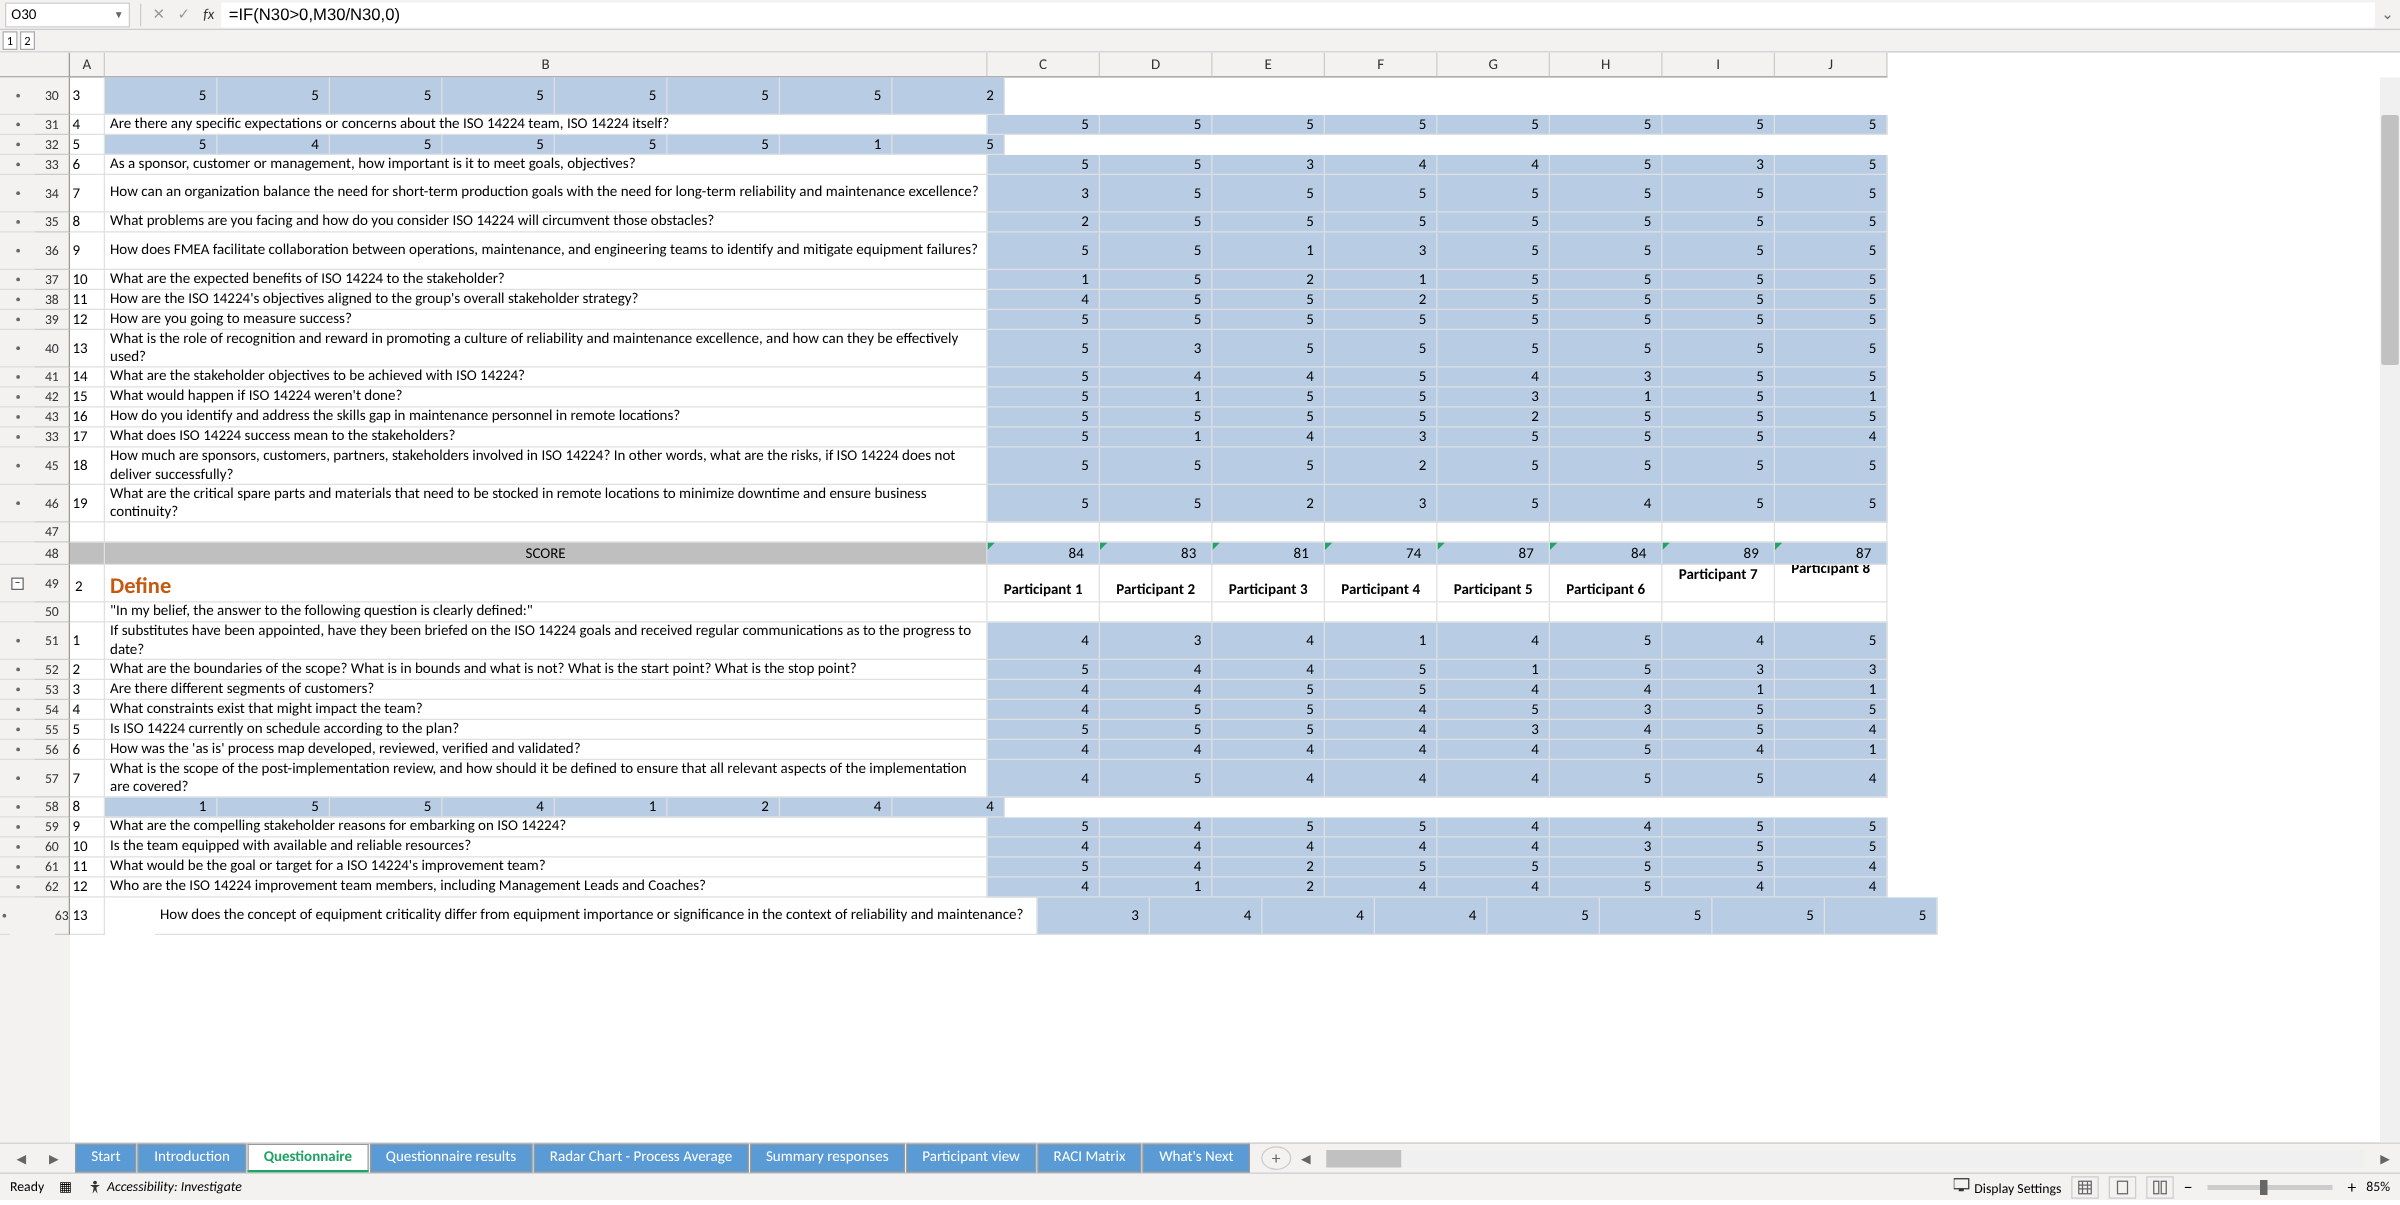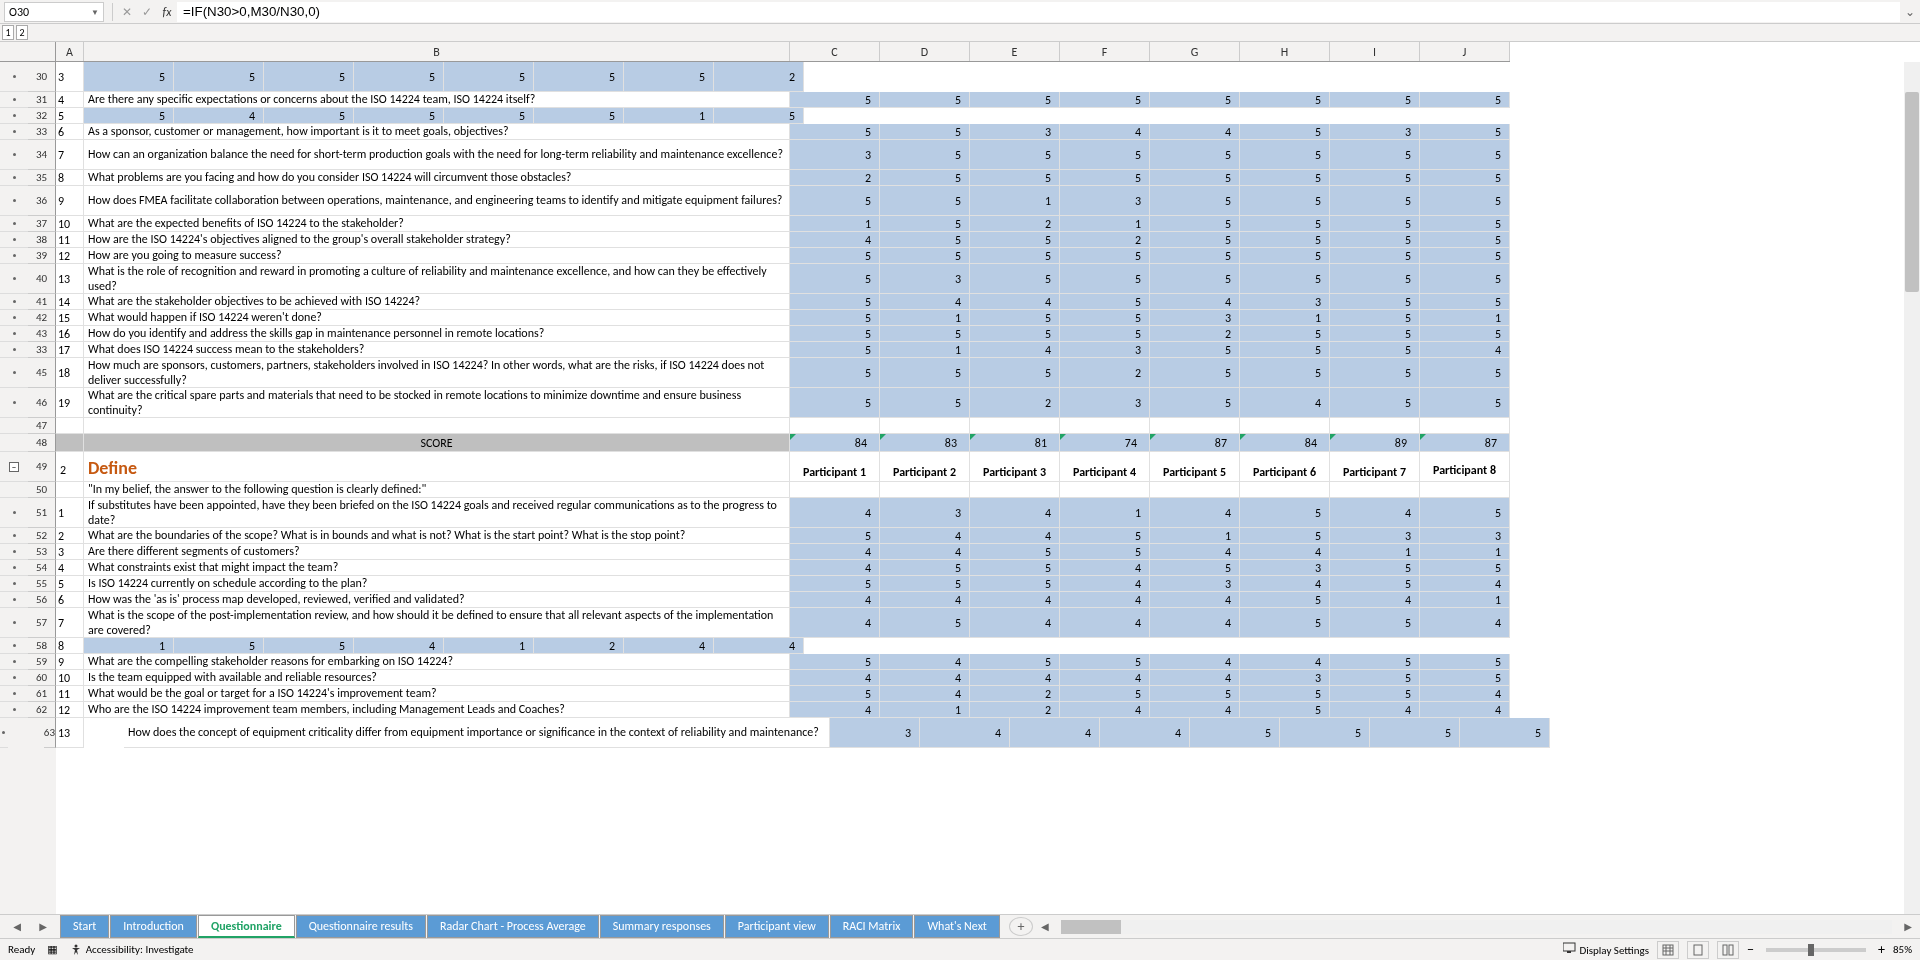--- a/index.html
+++ b/index.html
@@ -58,21 +58,21 @@
     .hscroll-thumb { position: absolute; left: 0; width: 60px; height: 14px; background: #c1c1c1; }
     .hscroll-btn { font-size: 10px; color: #666; cursor: pointer; }
     
     .status-bar { display: flex; align-items: center; height: 22px; background: #f3f2f1; border-top: 1px solid #ccc; font-size: 11px; padding: 0 8px; }
     .status-left { display: flex; gap: 12px; align-items: center; }
     .status-right { margin-left: auto; display: flex; align-items: center; gap: 8px; }
     .view-btn { width: 22px; height: 18px; border: 1px solid #ccc; display: flex; align-items: center; justify-content: center; cursor: pointer; }
     .view-btn svg { width: 12px; height: 12px; }
     .zoom-slider { width: 100px; height: 4px; background: #ccc; position: relative; margin: 0 4px; }
     .zoom-thumb { position: absolute; left: 42%; top: -4px; width: 6px; height: 12px; background: #666; }
-    .acc-icon { display: inline-flex; align-items: flex-end; }
+    .acc-icon { display: inline-flex; align-items: flex-end; font-style: italic; }
   </style>
 </head>
 <body>
 
 <div class="formula-bar">
   <div class="name-box">
     <span class="name-box-text">O30</span>
     <span class="name-box-arrow">▼</span>
   </div>
   <div class="fb-divider"></div>
@@ -563,22 +563,22 @@
             <div class="cell" style="width: 28px; height: 30px; align-items: flex-end; padding-bottom: 4px;">2</div>
             <div class="cell" style="width: 706px; height: 30px; align-items: flex-end; padding-bottom: 2px;">
               <span class="section-header">Define</span>
             </div>
             <div class="cell part-header" style="width: 90px; height: 30px; align-items: flex-end; padding-bottom: 2px;">Participant 1</div>
             <div class="cell part-header" style="width: 90px; height: 30px; align-items: flex-end; padding-bottom: 2px;">Participant 2</div>
             <div class="cell part-header" style="width: 90px; height: 30px; align-items: flex-end; padding-bottom: 2px;">Participant 3</div>
             <div class="cell part-header" style="width: 90px; height: 30px; align-items: flex-end; padding-bottom: 2px;">Participant 4</div>
             <div class="cell part-header" style="width: 90px; height: 30px; align-items: flex-end; padding-bottom: 2px;">Participant 5</div>
             <div class="cell part-header" style="width: 90px; height: 30px; align-items: flex-end; padding-bottom: 2px;">Participant 6</div>
-            <div class="cell part-header" style="width: 90px; height: 30px; align-items: flex-end; padding-bottom: 2px;">Participant 7</div>
-            <div class="cell part-header" style="width: 90px; height: 30px; align-items: flex-end; padding-bottom: 4px;">Participant 8</div>
+            <div class="cell part-header" style="width: 90px; height: 30px; align-items: flex-end; padding-bottom: 14px;">Participant 7</div>
+            <div class="cell part-header" style="width: 90px; height: 30px; align-items: flex-end; padding-bottom: 19px;">Participant 8</div>
           </div>
           <div class="row" style="height: 16px;">
             <div class="cell num-col" style="width: 28px; height: 16px;"></div>
             <div class="cell text-col" style="width: 706px; height: 16px;">"In my belief, the answer to the following question is clearly defined:"</div>
             <div class="cell" style="width: 90px; height: 16px;"></div>
             <div class="cell" style="width: 90px; height: 16px;"></div>
             <div class="cell" style="width: 90px; height: 16px;"></div>
             <div class="cell" style="width: 90px; height: 16px;"></div>
             <div class="cell" style="width: 90px; height: 16px;"></div>
             <div class="cell" style="width: 90px; height: 16px;"></div>

